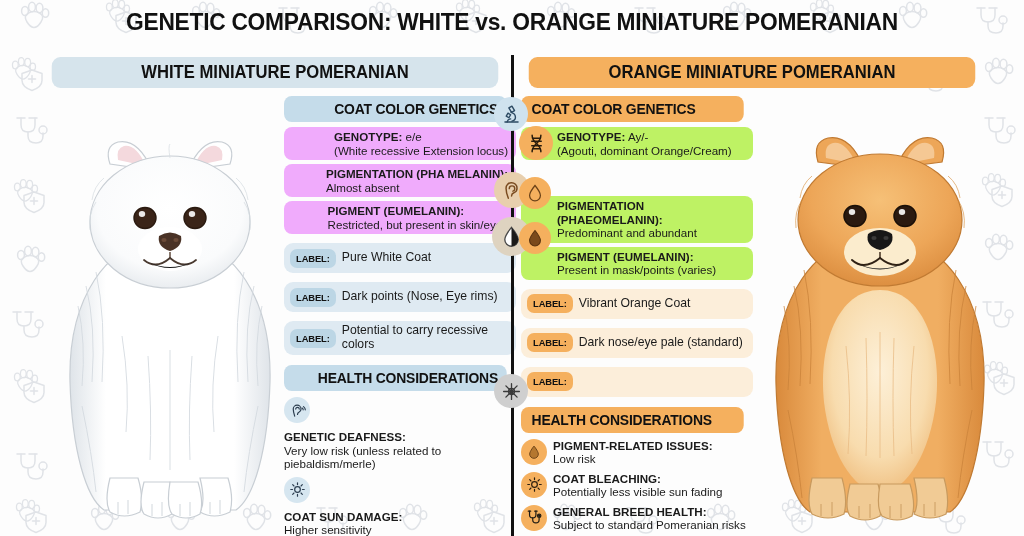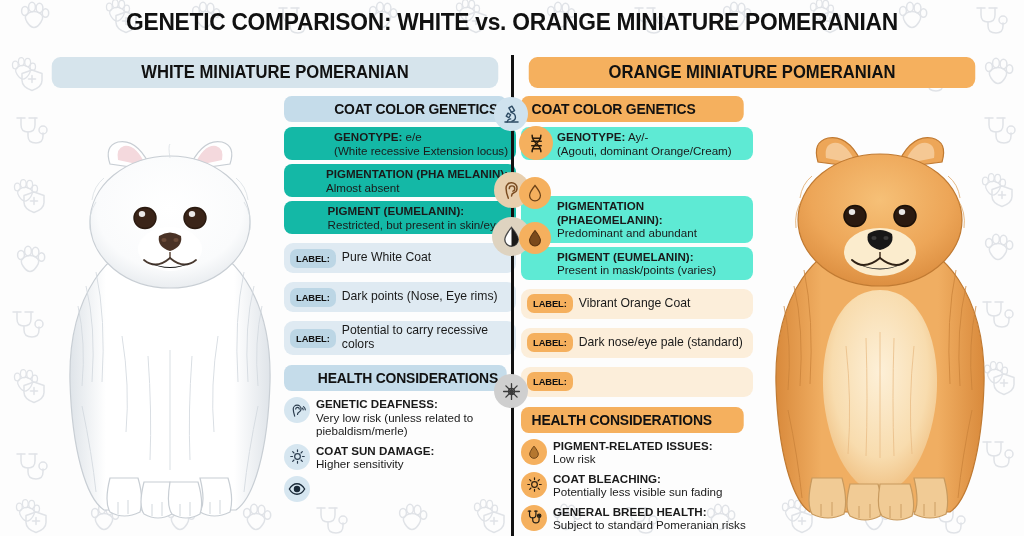--- a/index.html
+++ b/index.html
@@ -63,22 +63,22 @@
   }
   .col.left .sec{ background:#c5dcea; justify-content:flex-end; padding-right:9px; }
   .col.right .sec{ background:#f5b05e; justify-content:flex-start; padding-left:11px; }
 
   
   .row{
     display:flex; border-radius:8px; margin-top:4px; min-height:32px;
     padding:3px 8px; align-items:center;
   }
   .col.left .row{ background:#e3eef5; justify-content:flex-end; text-align:left; }
-  .col.right .row{ background:#5eead4; }
-  .col.left .row.plain{ background:#14b8a6; }
+  .col.right .row{ background:#bef264; }
+  .col.left .row.plain{ background:#f0abfc; }
 
   .row .txt{ font-size:11.6px; line-height:1.17; color:#1a1a1a; }
   .row .txt b{ font-weight:bold; font-size:11.6px; }
   .col.left .row .txt{ text-align:left; }
 
   
   .lrow{
     display:flex; align-items:center; border-radius:9px; margin-top:9px;
     min-height:30px; padding:3px 6px; gap:6px;
   }
@@ -87,21 +87,21 @@
   .badge{
     font-size:9.4px; font-weight:bold; color:#111; border-radius:7px;
     padding:4px 6px; flex:0 0 auto; letter-spacing:-.1px;text-align:center;
   }
   .col.left .badge{ background:#bcd6e5; }
   .col.right .badge{ background:#f5b05e; }
   .lrow .ltxt{ font-size:12.2px; line-height:1.14; color:#1a1a1a; }
 
   
   .hrow{ display:flex; gap:6px; align-items:flex-start; margin-top:5px; }
-  .col.left .hrow{ flex-direction:row; }
+  .col.left .hrow{ flex-direction:column; }
   .hicon{
     flex:0 0 auto; width:26px; height:26px; border-radius:50%;
     display:flex; align-items:center; justify-content:center; margin-top:1px;
   }
   .col.left .hicon{ background:#d6e6f0; }
   .col.right .hicon{ background:#f5b05e; }
   .hrow .htxt{ font-size:11.6px; line-height:1.16; color:#1a1a1a; padding-top:1px; }
   .hrow .htxt b{ font-weight:bold; }
 
   

